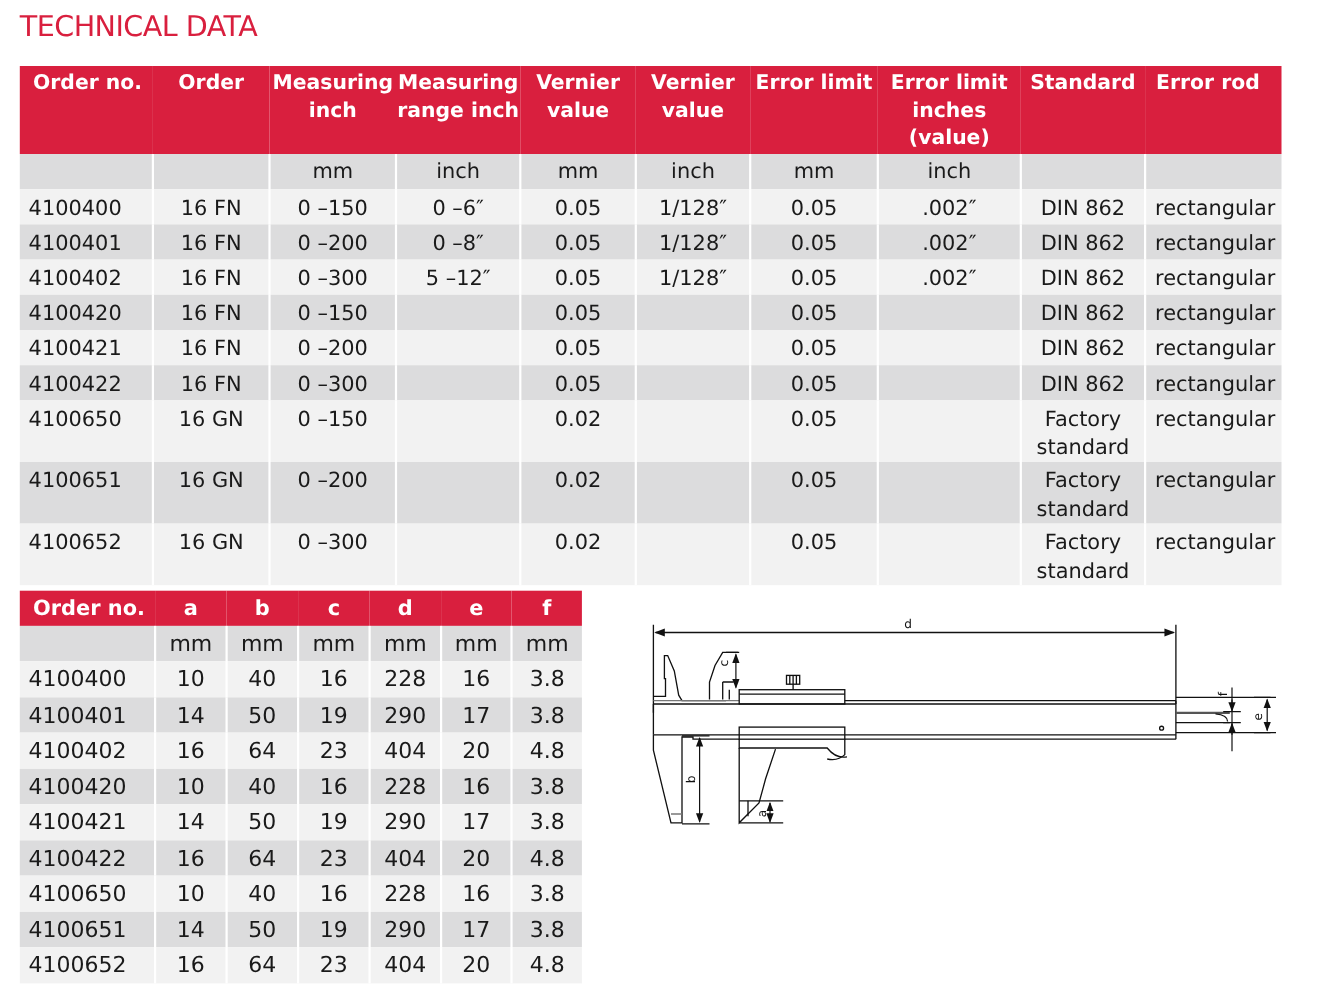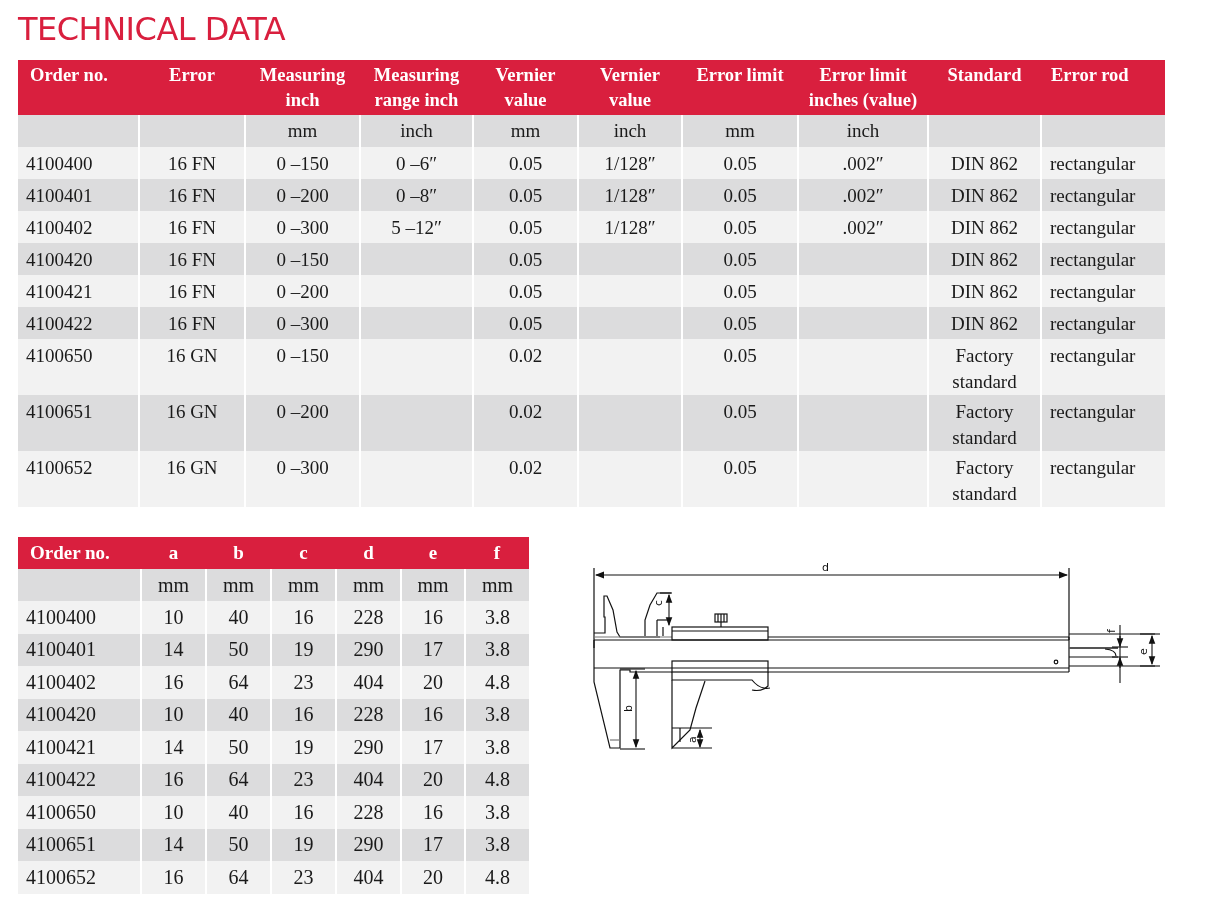--- a/index.html
+++ b/index.html
@@ -3,24 +3,24 @@
 <meta charset="utf-8">
 <style>
   html, body { margin: 0; padding: 0; background: #ffffff; }
   body {
     width: 1212px; height: 908px; position: relative; overflow: hidden;
     font-family: "DejaVu Sans", "Liberation Sans", sans-serif;
     color: #1a1a1a;
   }
   .page-title {
     position: absolute; left: 18px; top: 10px;
-    font-size: 32px; color: #d91f3e; letter-spacing: -0.5px;
+    font-size: 26px; color: #d91f3e; letter-spacing: -0.5px;
     font-weight: normal;
   }
-  table { border-collapse: collapse; position: absolute; font-family: Liberation Serif, serif; }
+  table { border-collapse: collapse; position: absolute; }
   td, th { padding: 0; font-weight: normal; }
 
   
   #tech-table { left: 18px; top: 60px; width: 1147px; font-size: 19px; }
   #tech-table thead tr.hdr th {
     background: #d91f3e; color: #fff; font-weight: bold; font-size: 18.5px;
     line-height: 25px; vertical-align: top; padding-top: 3px; padding-bottom: 2px;
   }
   #tech-table tr.units td { background: #dcdcdd; height: 32px; text-align: center; }
   #tech-table tbody td { vertical-align: top; padding-top: 4px; line-height: 26px; }
@@ -67,21 +67,21 @@
     <col style="width:105px">
       <col style="width:104px">
       <col style="width:116px">
       <col style="width:130px">
     <col style="width:113px">
       <col style="width:124px">
   </colgroup>
   <thead>
     <tr class="hdr">
       <th class="l"><span>Order no.</span></th>
-      <th class="c"><span>Error</span></th>
+      <th class="c"><span>Order</span></th>
       <th class="c"><span>Measuring</span><br><span>inch</span></th>
       <th class="c"><span>Measuring</span><br><span>range inch</span></th>
       <th class="c"><span>Vernier</span><br><span>value</span></th>
       <th class="c"><span>Vernier</span><br><span>value</span></th>
       <th class="c"><span>Error limit</span></th>
       <th class="c"><span>Error limit</span><br><span>inches (value)</span></th>
       <th class="c"><span>Standard</span></th>
       <th class="l" style="padding-left:10px"><span>Error rod</span></th>
     </tr>
     <tr class="units">

